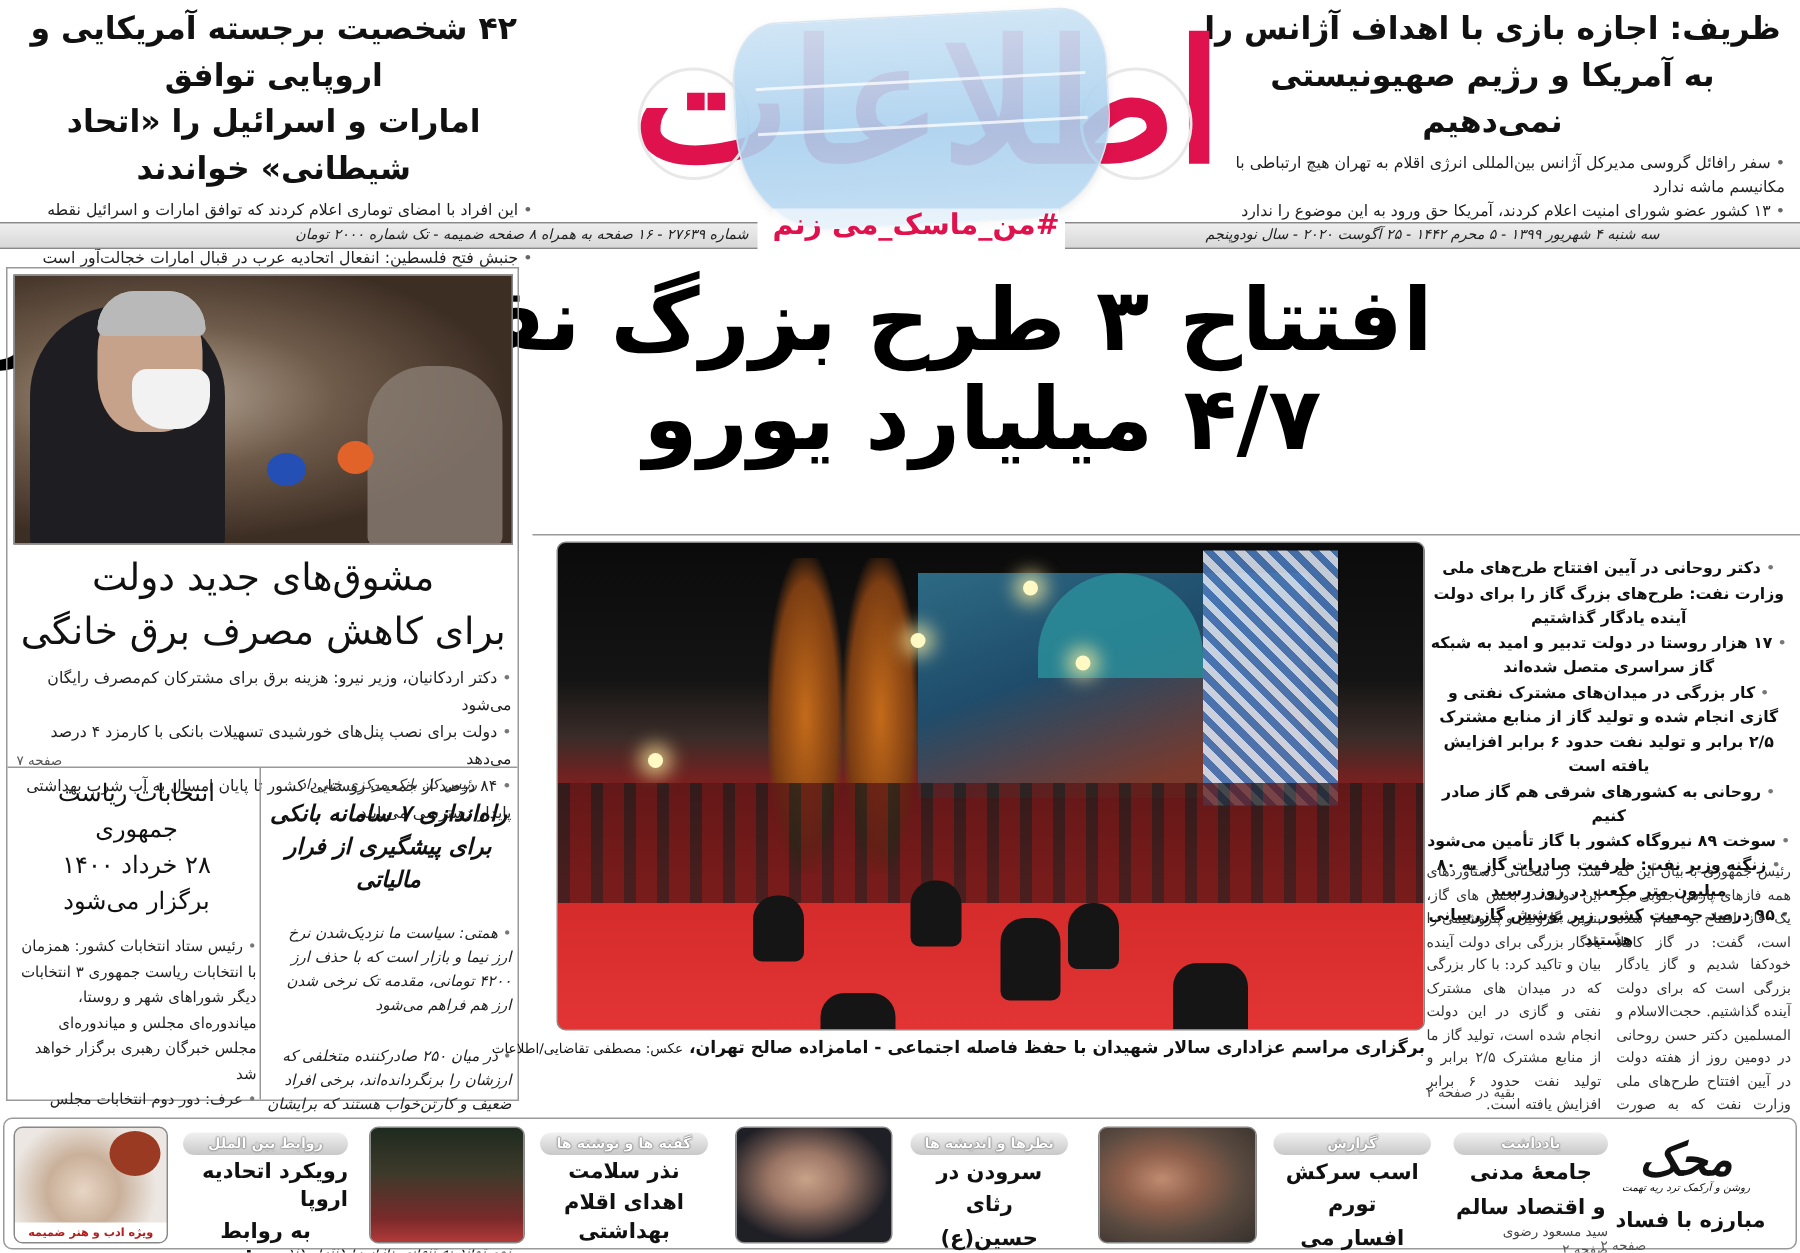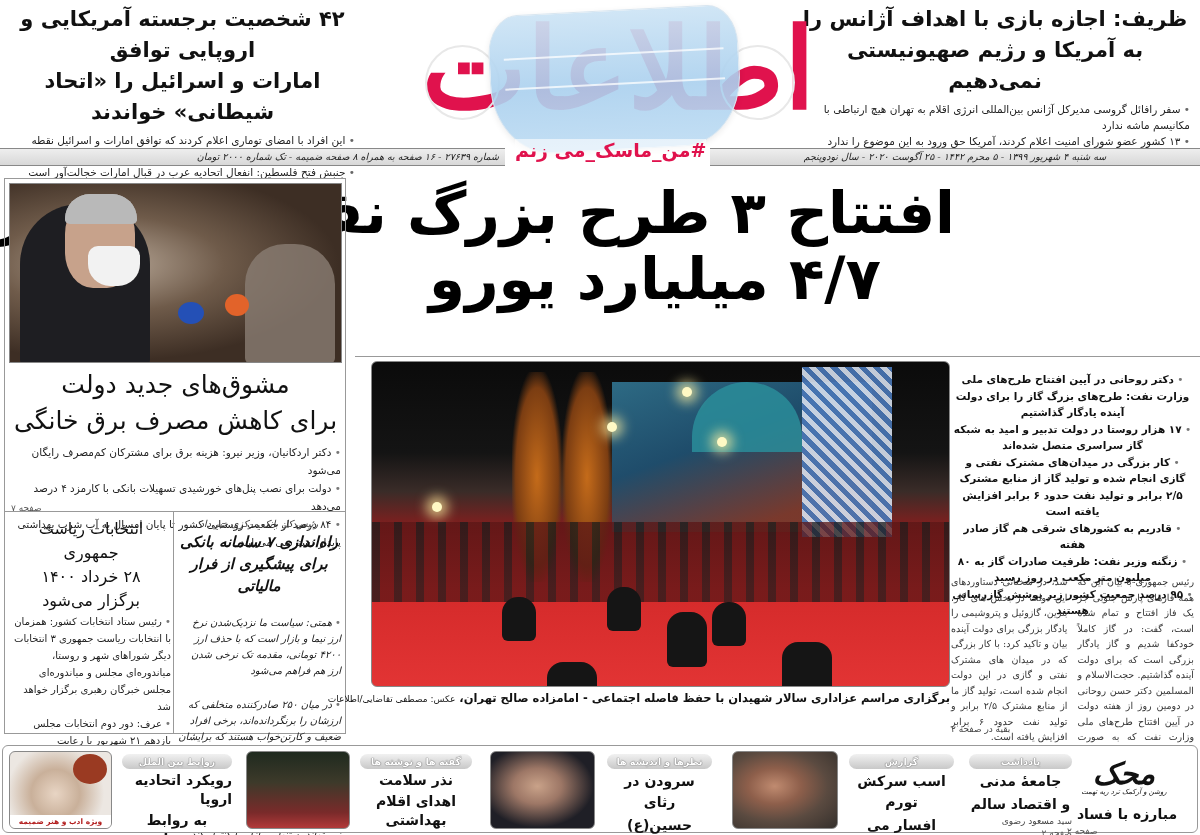--- a/index.html
+++ b/index.html
@@ -66,21 +66,21 @@
   .left-bullets { position: absolute; left: 6px; top: 264px; width: 330px; list-style: none; direction: rtl; text-align: right; }
   .left-bullets li { font-size: 10.5px; line-height: 18px; color: #222; }
   .left-bullets li::before { content: "• "; color: #777; }
   .left-pref { position: absolute; left: 6px; top: 324px; font-size: 9px; color: #555; }
 
   .divider-h { position: absolute; height: 1px; background: #999; }
   .divider-v { position: absolute; width: 1px; background: #999; }
 
   .election { position: absolute; left: 6px; top: 338px; width: 160px; direction: rtl; text-align: center; }
   .election .title { font-size: 16px; line-height: 24px; }
-  .election ul { list-style: none; text-align: right; margin-top: 0; }
+  .election ul { list-style: none; text-align: right; margin-top: 10px; }
   .election li { font-size: 10px; line-height: 17px; color: #222; }
   .election li::before { content: "• "; color: #777; }
   .election .pref { font-size: 9px; color: #555; text-align: left; }
 
   .banking { position: absolute; left: 172px; top: 338px; width: 164px; direction: rtl; text-align: center; font-style: italic; }
   .banking .kicker { font-size: 9.5px; color: #333; line-height: 14px; }
   .banking .title { font-size: 15px; line-height: 22px; font-weight: bold; }
   .banking ul { list-style: none; text-align: right; margin-top: 2px; }
   .banking li { font-size: 10px; line-height: 16px; color: #222; margin-top: 18px; }
   .banking li::before { content: "• "; color: #777; }
@@ -246,21 +246,22 @@
 </div>
 <div class="photo-caption">
   <span>برگزاری مراسم عزاداری سالار شهیدان با حفظ فاصله اجتماعی - امامزاده صالح تهران،</span>
   <span class="credit">عکس: مصطفی تقاضایی/اطلاعات</span>
 </div>
 
 <ul class="right-bullets">
   <li>دکتر روحانی در آیین افتتاح طرح‌های ملی وزارت نفت: طرح‌های بزرگ گاز را برای دولت آینده یادگار گذاشتیم</li>
   <li>۱۷ هزار روستا در دولت تدبیر و امید به شبکه گاز سراسری متصل شده‌اند</li>
   <li>کار بزرگی در میدان‌های مشترک نفتی و گازی انجام شده و تولید گاز از منابع مشترک ۲/۵ برابر و تولید نفت حدود ۶ برابر افزایش یافته است</li>
-  <li>قادریم به کشورهای شرقی هم گاز صادر هفته</li>
+  <li>روحانی به کشورهای شرقی هم گاز صادر کنیم</li>
+  <li>سوخت ۸۹ نیروگاه کشور با گاز تأمین می‌شود</li>
   <li>زنگنه وزیر نفت: ظرفیت صادرات گاز به ۸۰ میلیون متر مکعب در روز رسید</li>
   <li>۹۵ درصد جمعیت کشور زیر پوشش گازرسانی هستند</li>
 </ul>
 <div class="body-cols">
   <div class="col">رئیس جمهوری با بیان این که همه فازهای پارس جنوبی جز یک فاز افتتاح و تمام شده است، گفت: در گاز کاملاً خودکفا شدیم و گاز یادگار بزرگی است که برای دولت آینده گذاشتیم. حجت‌الاسلام و المسلمین دکتر حسن روحانی در دومین روز از هفته دولت در آیین افتتاح طرح‌های ملی وزارت نفت که به صورت ویدئو کنفرانس برگزار</div>
   <div class="col">شد، در سخنانی دستاوردهای این دولت در بخش های گاز، بنزین، گازوئیل و پتروشیمی را یادگار بزرگی برای دولت آینده بیان و تاکید کرد: با کار بزرگی که در میدان های مشترک نفتی و گازی در این دولت انجام شده است، تولید گاز ما از منابع مشترک ۲/۵ برابر و تولید نفت حدود ۶ برابر افزایش یافته است.</div>
   <div class="cont">بقیه در صفحه ۲</div>
 </div>
 
 <div class="bottom-strip">

